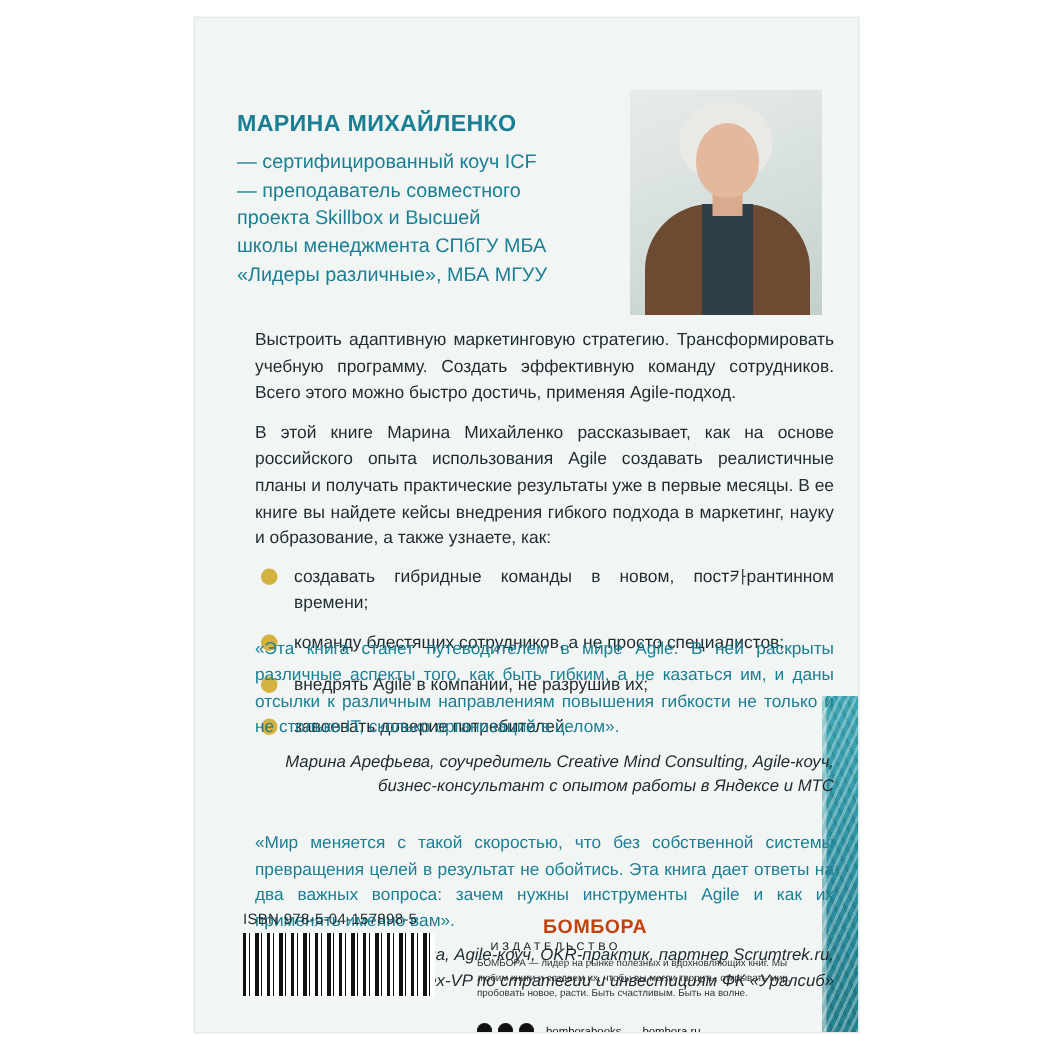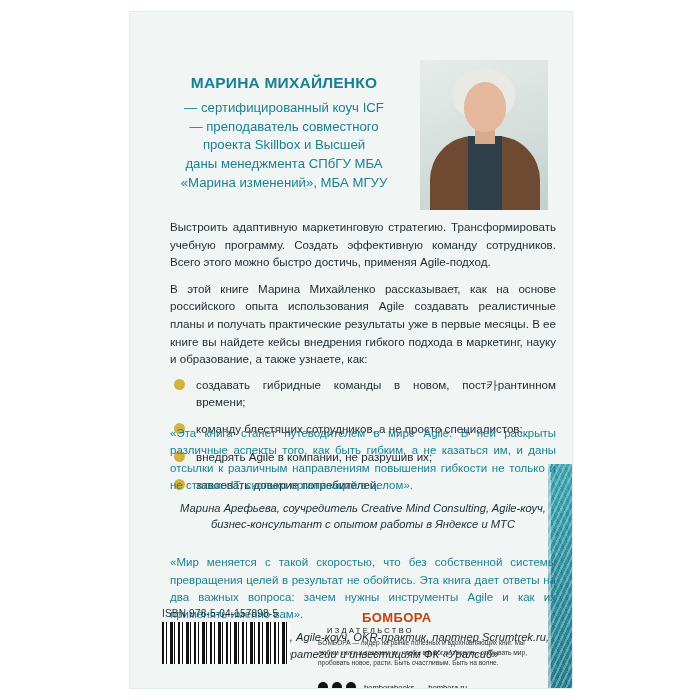--- a/index.html
+++ b/index.html
@@ -55,21 +55,21 @@
     left: 28px;
     top: 48px;
     width: 390px;
     height: 150px;
   }
   .author-block {
     position: absolute;
     left: 0;
     top: 14px;
     width: 252px;
-    text-align: center;
+    text-align: left;
   }
   .author-name {
     color: #1b7f93;
     font-size: 15.5px;
     font-weight: bold;
     letter-spacing: 0.2px;
     margin-bottom: 7px;
   }
   .author-line {
     color: #1b7f93;
@@ -183,21 +183,21 @@
     font-size: 11.5px;
     line-height: 1.5;
     text-align: justify;
     margin: 0 0 6px 0;
   }
   .quote-attr {
     color: #1f2a2e;
     font-size: 11.2px;
     font-style: italic;
     line-height: 1.45;
-    text-align: center;
+    text-align: right;
     margin: 0 0 22px 0;
   }
 
   
   .footer {
     position: absolute;
     left: 28px;
     top: 596px;
     width: 386px;
     height: 72px;
@@ -296,22 +296,22 @@
   <div class="cover">
 
     <div class="spine-strip"></div>
 
     <div class="header">
       <div class="author-block">
         <div class="author-name">МАРИНА МИХАЙЛЕНКО</div>
         <div class="author-line">— сертифицированный коуч ICF</div>
         <div class="author-line">— преподаватель совместного</div>
         <div class="author-line">проекта Skillbox и Высшей</div>
-        <div class="author-line">даны менеджмента СПбГУ МБА</div>
-        <div class="author-line">«Марина изменений», МБА МГУУ</div>
+        <div class="author-line">школы менеджмента СПбГУ МБА</div>
+        <div class="author-line">«Лидеры различные», МБА МГУУ</div>
       </div>
       <div class="portrait">
         <div class="bg"></div>
         <div class="jacket"></div>
         <div class="shirt"></div>
         <div class="neck"></div>
         <div class="hair"></div>
         <div class="face"></div>
       </div>
     </div>

